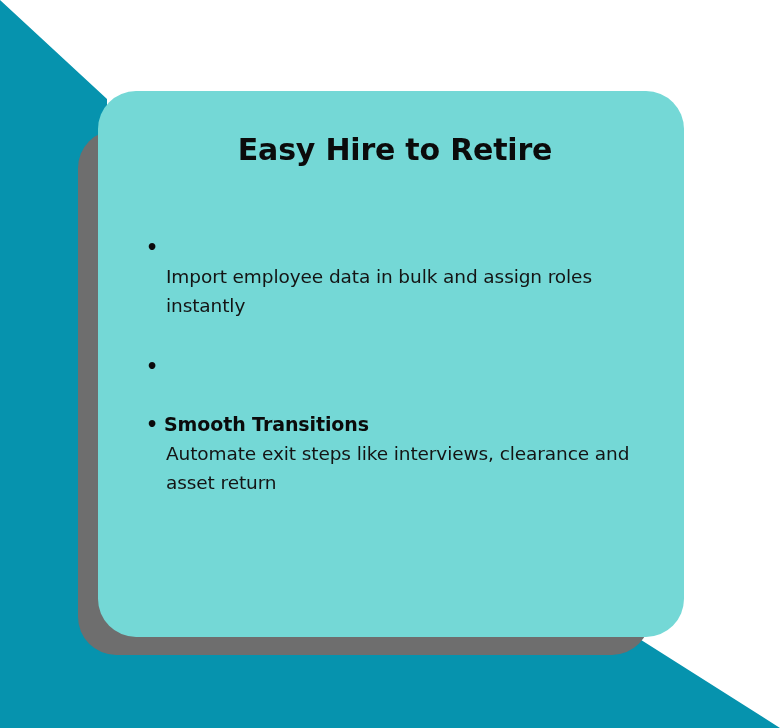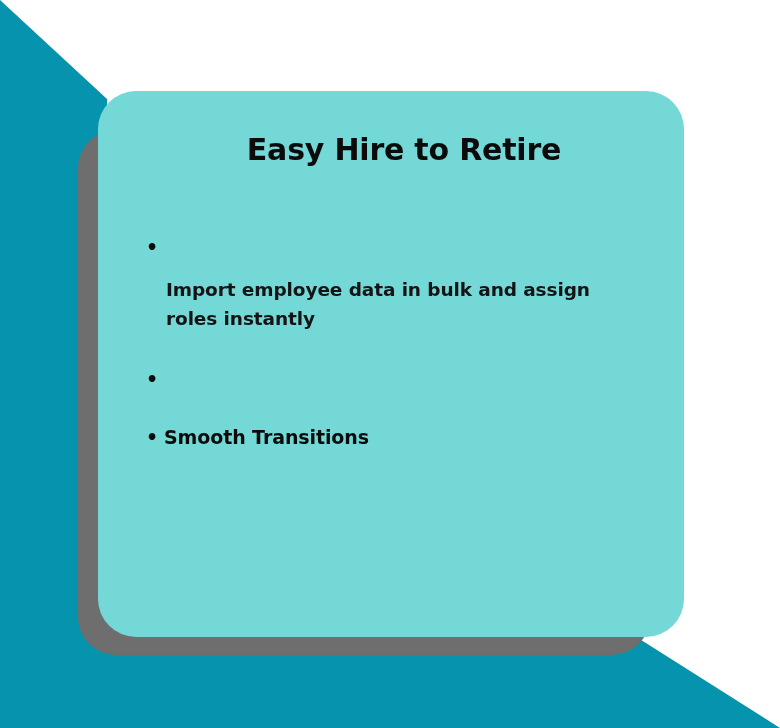--- a/index.html
+++ b/index.html
@@ -44,21 +44,21 @@
     top: 91px;
     width: 586px;
     height: 546px;
     background: #74d8d6;
     border-radius: 38px;
     box-sizing: border-box;
     padding: 0;
   }
   .card-title {
     position: absolute;
-    left: 13px;
+    left: 4px;
     top: 41px;
     width: 586px;
     text-align: center;
     font-size: 30px;
     font-weight: bold;
     color: #0b0b0b;
     letter-spacing: -0.2px;
     font-family: "DejaVu Sans", sans-serif;
   }
   .feature-list {
@@ -84,23 +84,23 @@
   }
   .bullet-dot {
     flex: 0 0 auto;
     width: 18px;
     font-size: 19px;
     line-height: 24px;
     color: #0b0b0b;
   }
   .feature-desc {
     margin-left: 20px;
-    margin-top: 16px;
+    margin-top: 3px;
     font-size: 18.5px;
-    font-weight: bold;
+    font-weight: normal;
     color: #141414;
     line-height: 29px;
     letter-spacing: -0.1px;
     max-width: 478px;
   }
 </style>
 </head>
 <body>
 
 <div id="stage">
@@ -128,17 +128,18 @@
         <div class="feature-heading">
           <span class="bullet-dot">•</span>
         </div>
       </div>
 
       <div class="feature-item">
         <div class="feature-heading">
           <span class="bullet-dot">•</span>
           <span>Smooth Transitions</span>
         </div>
+        <div class="feature-desc">Automate exit steps like interviews, clearance and asset return</div>
       </div>
 
     </div>
   </div>
 </div>
 
 </body></html>

